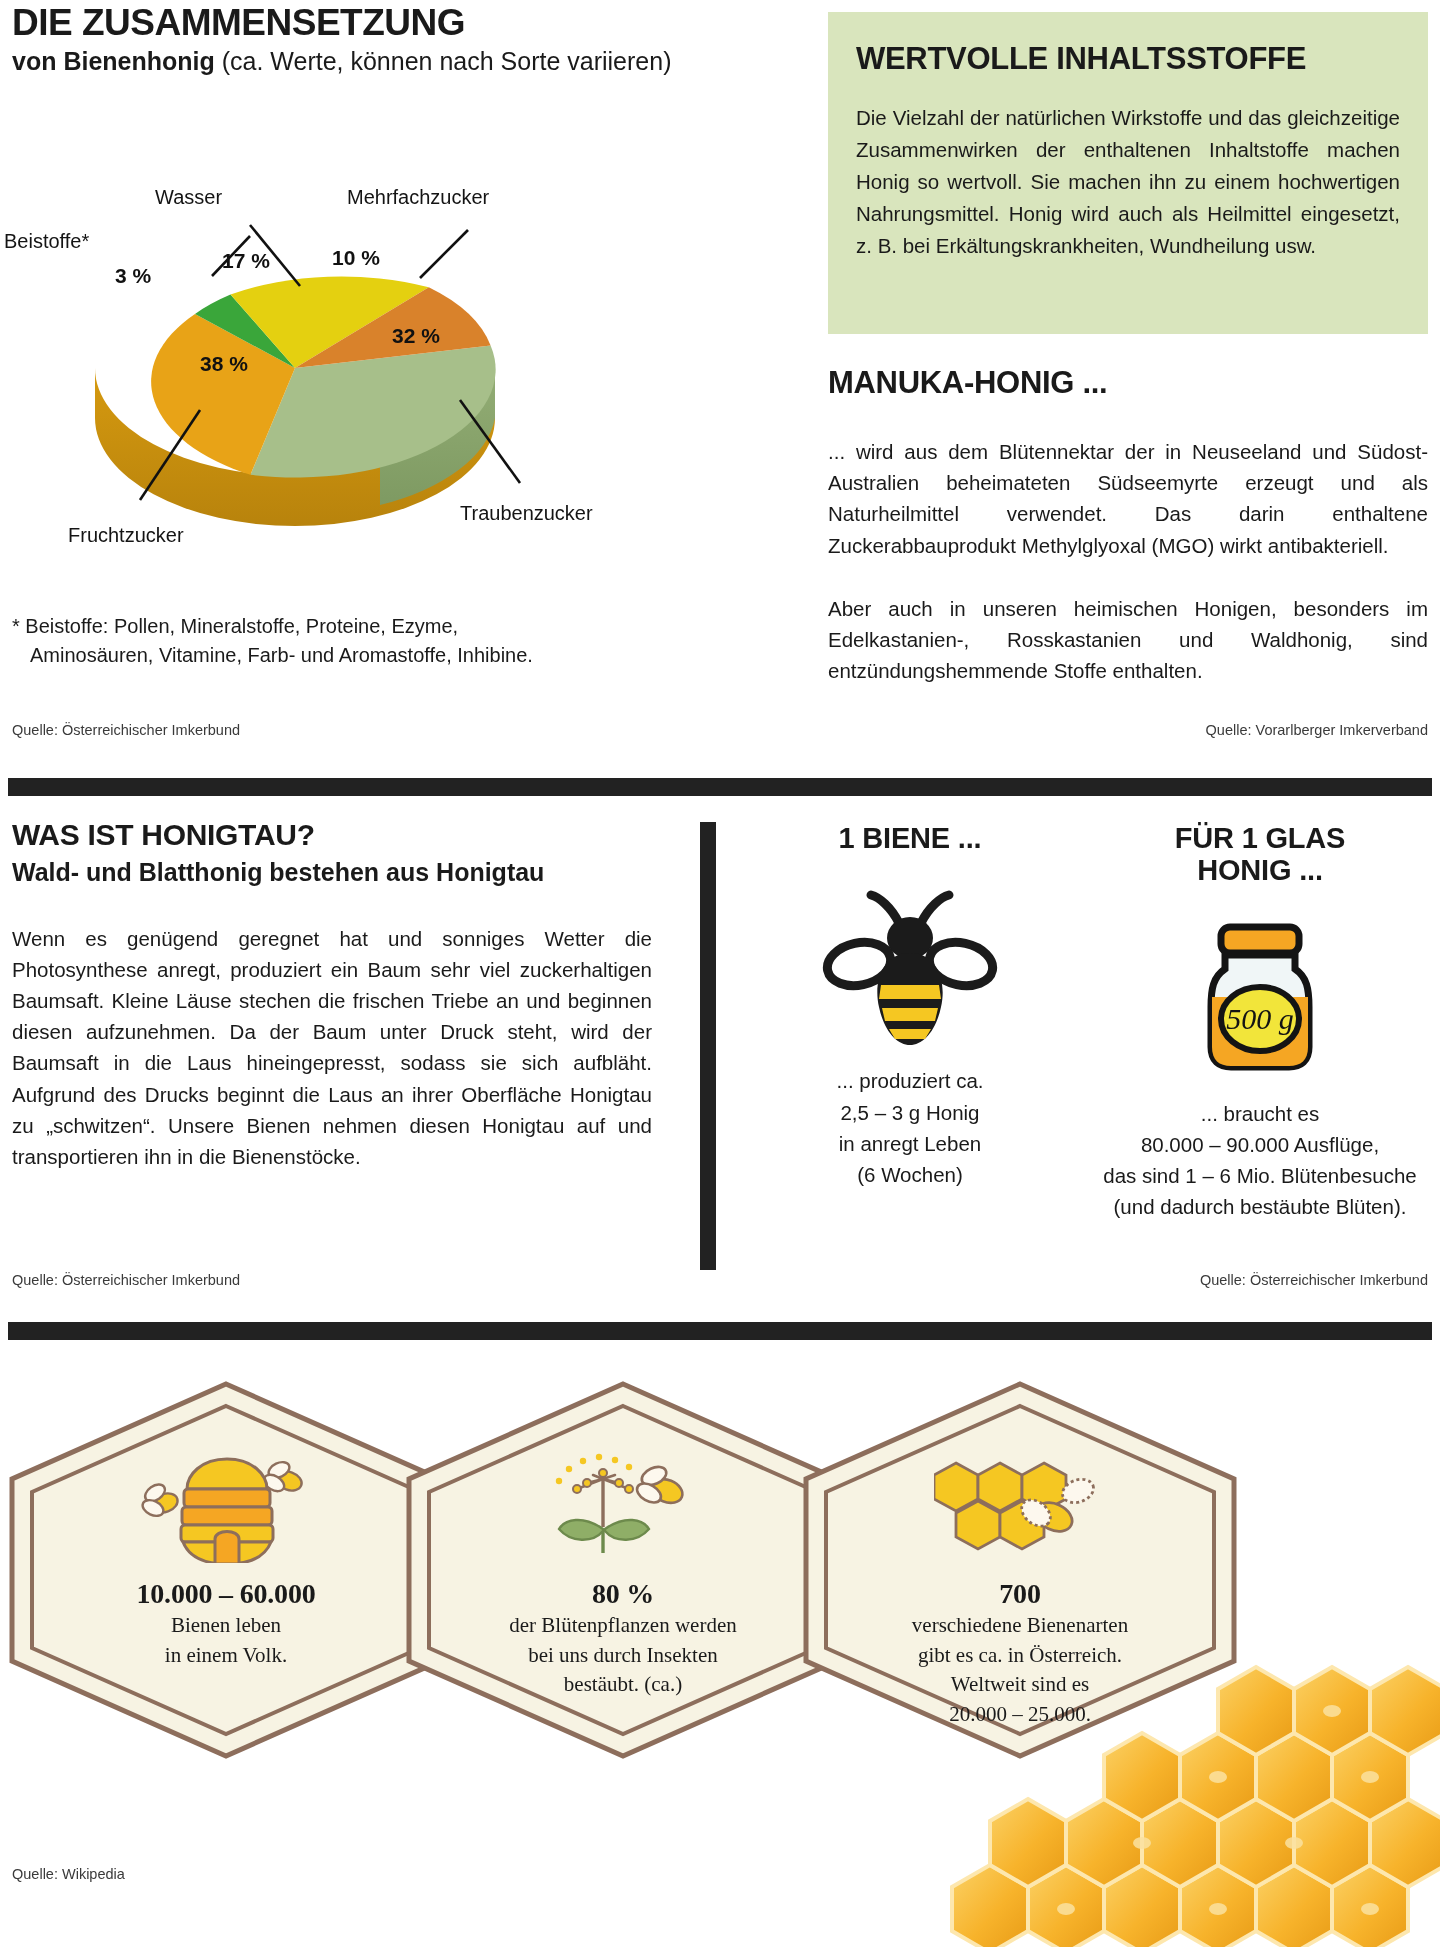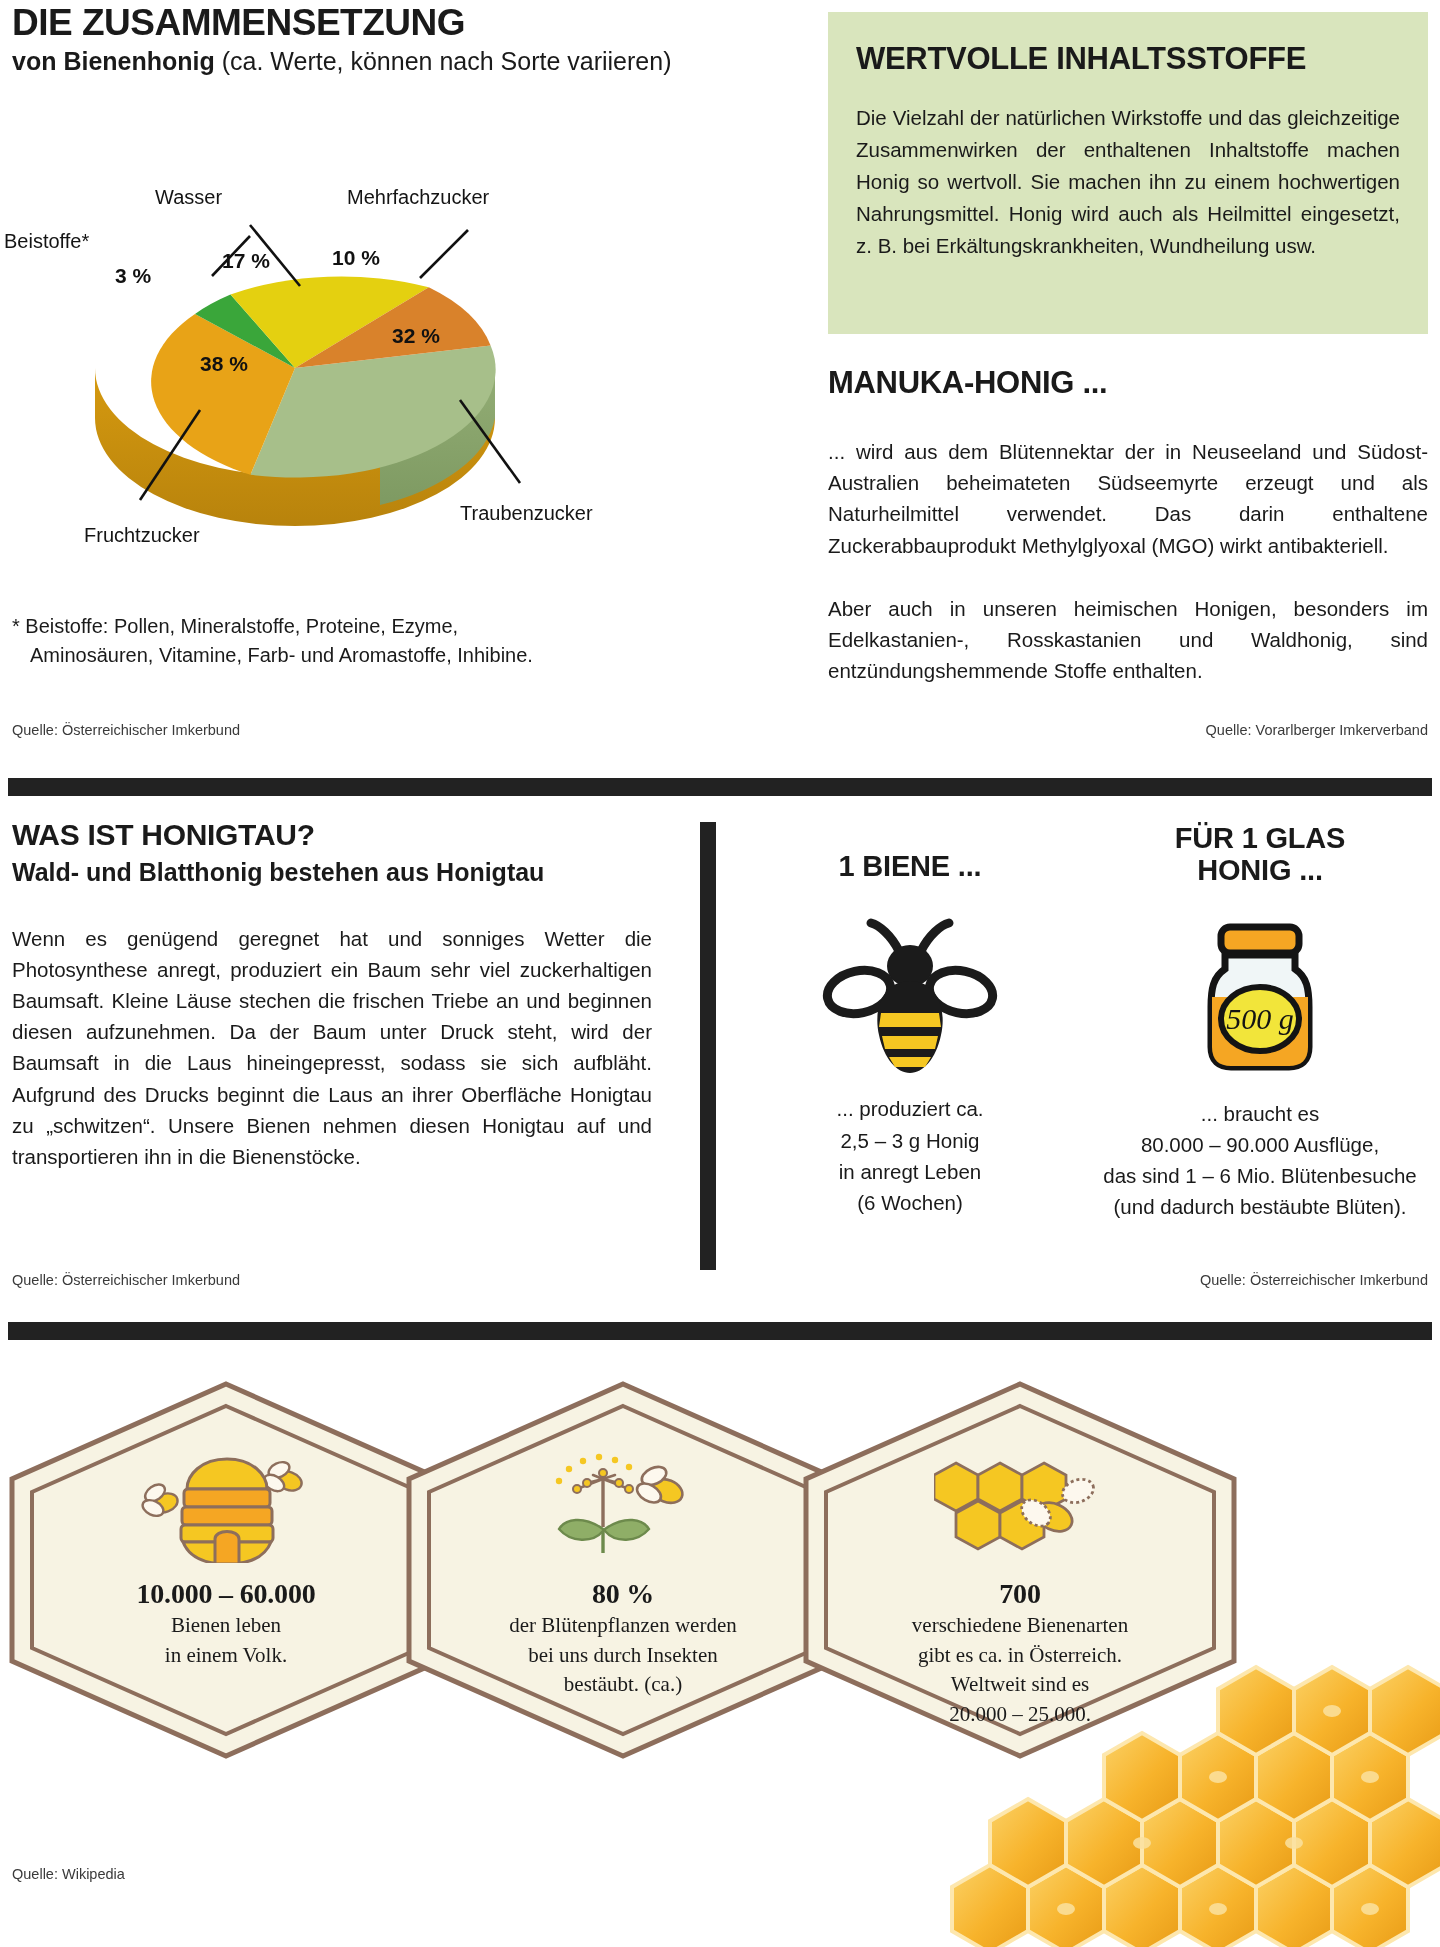--- a/index.html
+++ b/index.html
@@ -56,21 +56,21 @@
   #honigtau { position:absolute; left:12px; top:818px; width:650px; }
   #honigtau .h2 { font-size:30px; }
   #honigtau .sub { margin-top:7px; font-weight:bold; font-size:25px; }
   #honigtau .body-t { margin-top:36px; width:640px; }
   #src-left-2 { position:absolute; left:12px; top:1272px; }
   #src-right-2 { position:absolute; right:12px; top:1272px; text-align:right; }
 
   #vrule { position:absolute; left:700px; top:822px; width:16px; height:448px; background:#222; }
 
   .stat-col { position:absolute; text-align:center; }
-  #col-bee  { left:760px; top:822px; width:300px;margin-top:28px; }
+  #col-bee  { left:760px; top:822px; width:300px; }
   #col-jar  { left:1090px; top:822px; width:340px; }
   .stat-col .h3 { font-size:29px; line-height:1.12; }
   .stat-icon { height:185px; display:flex; align-items:center; justify-content:center; margin-top:18px; }
   .stat-txt { font-size:20.5px; line-height:1.52; margin-top:8px; }
 
   
   #bar-2 { top:1322px; }
   #hexrow { position:absolute; left:0; top:1378px; width:1440px; height:390px;font-family:Liberation Serif, serif; }
   .hex { position:absolute; width:440px; height:384px; }
   .hex-inner { position:absolute; inset:0; display:flex; flex-direction:column;
@@ -124,21 +124,21 @@
       <line x1="300" y1="186" x2="250" y2="125" stroke="#111" stroke-width="2.6"></line>
       <line x1="420" y1="178" x2="468" y2="130" stroke="#111" stroke-width="2.6"></line>
       <line x1="460" y1="300" x2="520" y2="383" stroke="#111" stroke-width="2.6"></line>
       <line x1="200" y1="310" x2="140" y2="400" stroke="#111" stroke-width="2.6"></line>
     </svg>
 
     <span class="pie-lab" style="left:4px;  top:130px;">Beistoffe*</span>
     <span class="pie-lab" style="left:155px;top:86px;">Wasser</span>
     <span class="pie-lab" style="left:347px;top:86px;">Mehrfachzucker</span>
     <span class="pie-lab" style="left:460px;top:402px;">Traubenzucker</span>
-    <span class="pie-lab" style="left:84px; top:424px;">Fruchtzucker</span>
+    <span class="pie-lab" style="left:68px; top:424px;">Fruchtzucker</span>
 
     <span class="pie-pct" style="left:115px;top:164px;">3 %</span>
     <span class="pie-pct" style="left:222px;top:149px;">17 %</span>
     <span class="pie-pct" style="left:332px;top:146px;">10 %</span>
     <span class="pie-pct" style="left:392px;top:224px;">32 %</span>
     <span class="pie-pct" style="left:200px;top:252px;">38 %</span>
   </div>
 
   <div id="footnote">
     <div>* Beistoffe: Pollen, Mineralstoffe, Proteine, Ezyme,</div>

